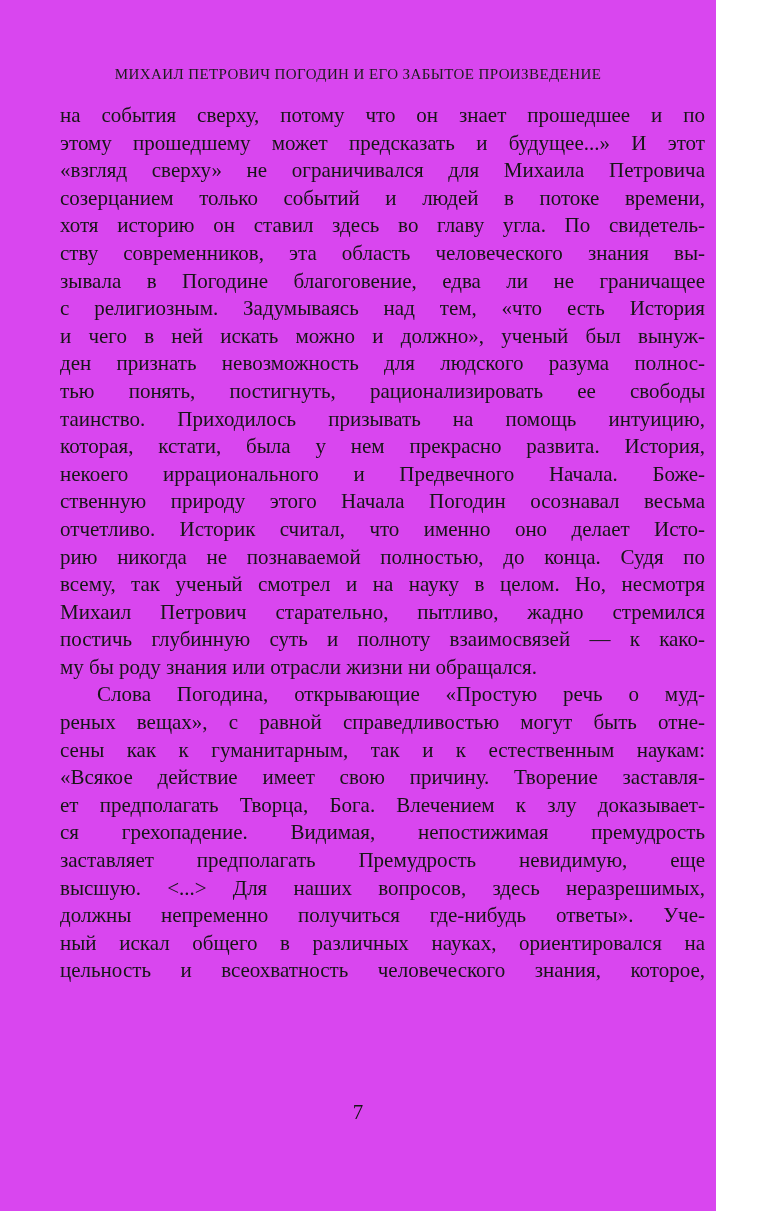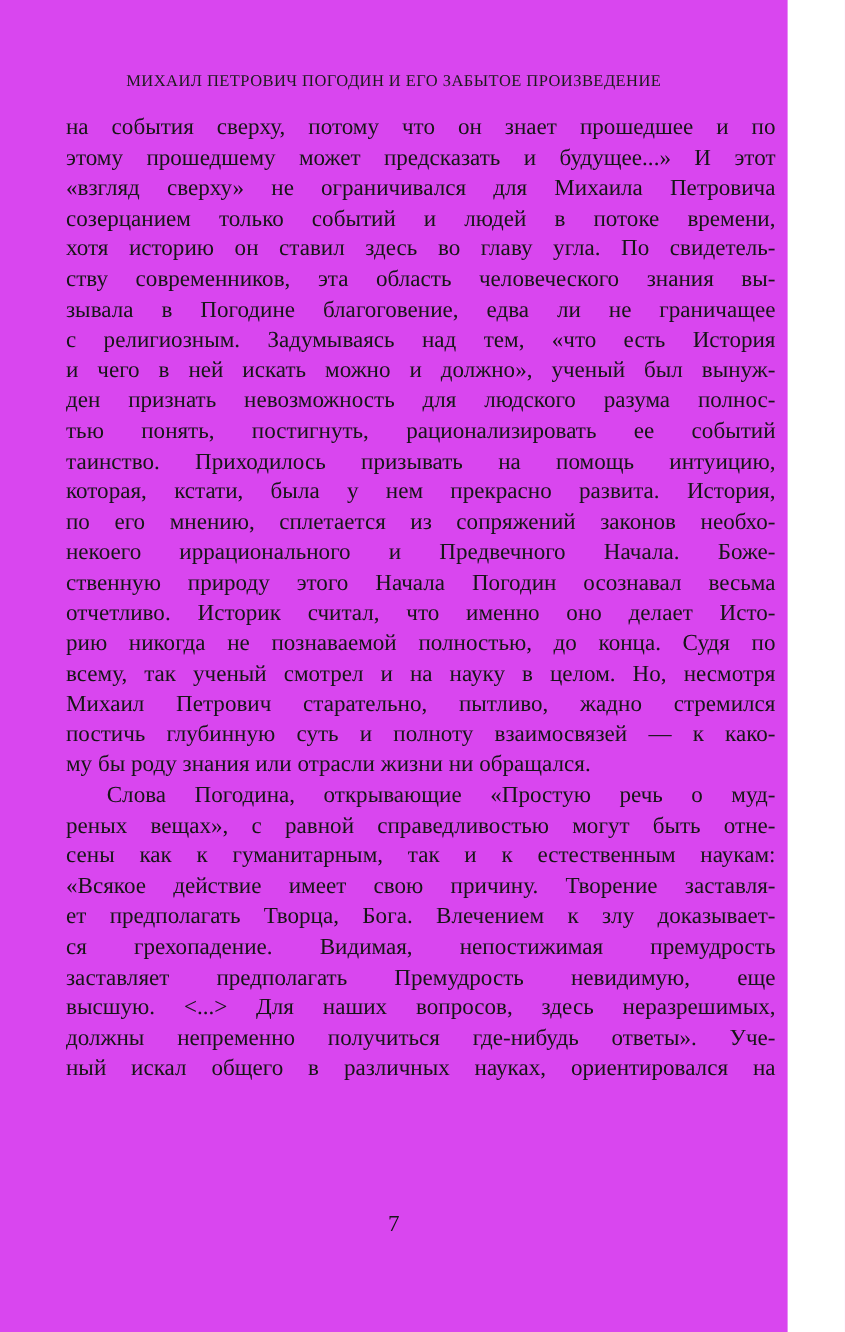--- a/index.html
+++ b/index.html
@@ -68,38 +68,38 @@
       <div class="line">на события сверху, потому что он знает прошедшее и по</div>
       <div class="line">этому прошедшему может предсказать и будущее...» И этот</div>
       <div class="line">«взгляд сверху» не ограничивался для Михаила Петровича</div>
       <div class="line">созерцанием только событий и людей в потоке времени,</div>
       <div class="line">хотя историю он ставил здесь во главу угла. По свидетель-</div>
       <div class="line">ству современников, эта область человеческого знания вы-</div>
       <div class="line">зывала в Погодине благоговение, едва ли не граничащее</div>
       <div class="line">с религиозным. Задумываясь над тем, «что есть История</div>
       <div class="line">и чего в ней искать можно и должно», ученый был вынуж-</div>
       <div class="line">ден признать невозможность для людского разума полнос-</div>
-      <div class="line">тью понять, постигнуть, рационализировать ее событий</div>
+      <div class="line">тью понять, постигнуть, рационализировать ее свободы</div>
       <div class="line">таинство. Приходилось призывать на помощь интуицию,</div>
       <div class="line">которая, кстати, была у нем прекрасно развита. История,</div>
-      <div class="line">по его мнению, сплетается из сопряжений законов необхо-</div>
       <div class="line">некоего иррационального и Предвечного Начала. Боже-</div>
       <div class="line">ственную природу этого Начала Погодин осознавал весьма</div>
       <div class="line">отчетливо. Историк считал, что именно оно делает Исто-</div>
       <div class="line">рию никогда не познаваемой полностью, до конца. Судя по</div>
       <div class="line">всему, так ученый смотрел и на науку в целом. Но, несмотря</div>
       <div class="line">Михаил Петрович старательно, пытливо, жадно стремился</div>
       <div class="line">постичь глубинную суть и полноту взаимосвязей — к како-</div>
       <div class="line no-just">му бы роду знания или отрасли жизни ни обращался.</div>
       <div class="line indent">Слова Погодина, открывающие «Простую речь о муд-</div>
       <div class="line">реных вещах», с равной справедливостью могут быть отне-</div>
       <div class="line">сены как к гуманитарным, так и к естественным наукам:</div>
       <div class="line">«Всякое действие имеет свою причину. Творение заставля-</div>
       <div class="line">ет предполагать Творца, Бога. Влечением к злу доказывает-</div>
       <div class="line">ся грехопадение. Видимая, непостижимая премудрость</div>
       <div class="line">заставляет предполагать Премудрость невидимую, еще</div>
       <div class="line">высшую. &lt;...&gt; Для наших вопросов, здесь неразрешимых,</div>
       <div class="line">должны непременно получиться где-нибудь ответы». Уче-</div>
       <div class="line">ный искал общего в различных науках, ориентировался на</div>
+      <div class="line">цельность и всеохватность человеческого знания, которое,</div>
     </div>
 
   <div class="folio">7</div>
 </div>
 
 </body></html>

